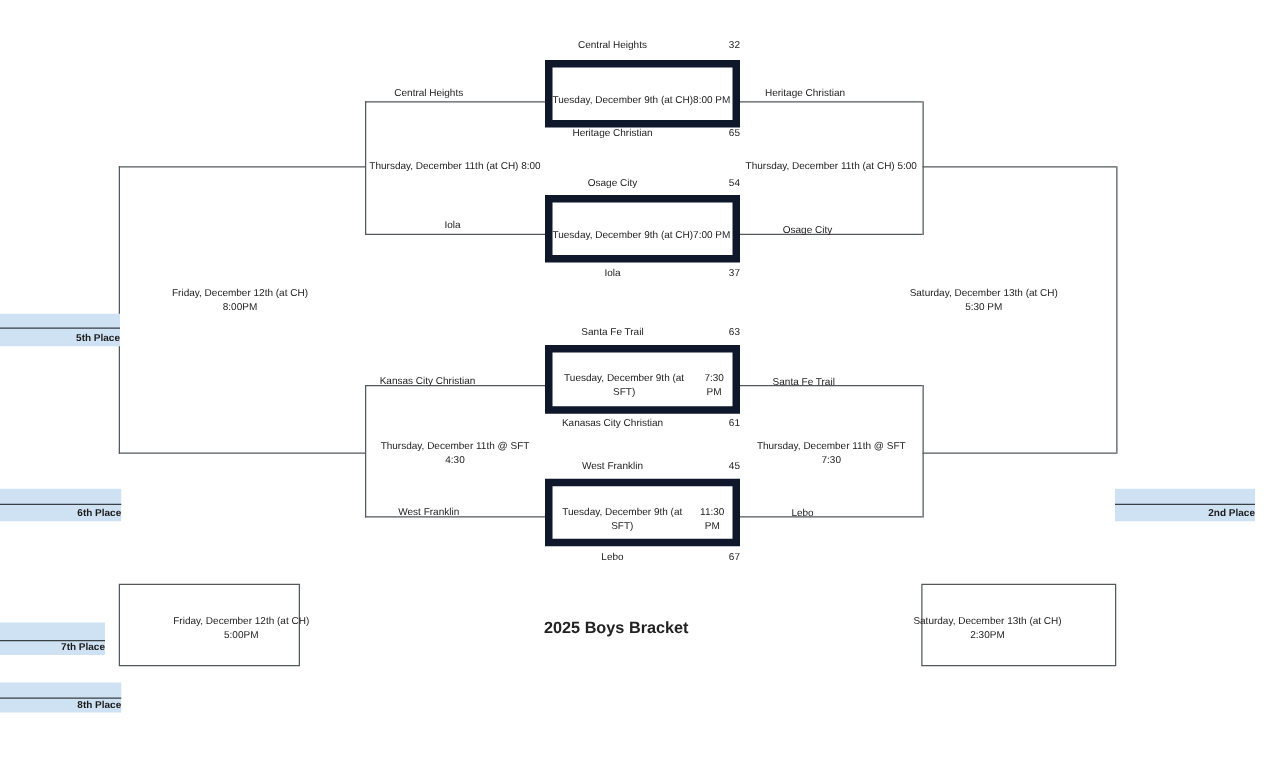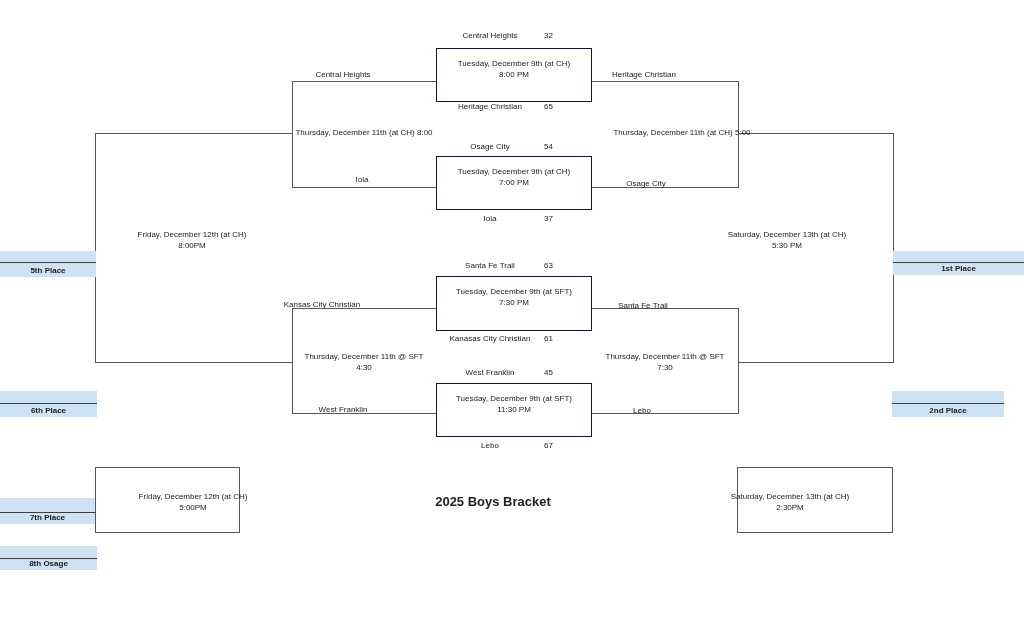--- a/index.html
+++ b/index.html
@@ -6,46 +6,46 @@
   .page{
     position:relative;width:1024px;height:620px;overflow:hidden;background:#ffffff;
     font-family:"Liberation Sans",sans-serif;color:#222;
   }
   .title{
     position:absolute;left:7px;top:33px;font-size:11.5px;color:#3c4043;white-space:nowrap;
   }
   .hl{position:absolute;height:1px;background:#54585c;}
   .vl{position:absolute;width:1px;background:#54585c;}
   .gbox{
-    position:absolute;box-sizing:border-box;border:1px solid #0f172a;background:#fff;
-    display:flex;flex-direction:column;align-items:center;justify-content:flex-start;
+    position:absolute;box-sizing:border-box;border:6px solid #0f172a;background:#fff;
+    display:flex;align-items:center;justify-content:flex-start;
     padding-top:9px;font-size:8px;line-height:11px;text-align:center;
   }
   .obox{
     position:absolute;box-sizing:border-box;border:1px solid #54585c;background:#fff;
   }
   .trow{
     position:absolute;display:flex;font-size:8px;line-height:12px;white-space:nowrap;
   }
   .tname{flex:1;text-align:center;}
-  .tscore{width:48px;text-align:left;}
+  .tscore{width:48px;text-align:right;}
   .lbl{
     position:absolute;transform:translateX(-50%);font-size:8px;line-height:10px;white-space:nowrap;
   }
   .sched{
     position:absolute;transform:translateX(-50%);font-size:8px;line-height:10.5px;
     text-align:center;white-space:nowrap;
   }
   .footer{
     position:absolute;transform:translateX(-50%);font-size:13px;font-weight:bold;white-space:nowrap;
   }
   .band{position:absolute;background:#cfe2f3;}
   .band-line{position:absolute;left:0;right:0;height:1px;background:#3a3f44;}
   .band-label{
-    position:absolute;left:0;right:0;bottom:2px;text-align:center;
+    position:absolute;left:0;right:0;bottom:2px;text-align:right;
     font-size:8px;font-weight:bold;color:#1a1a1a;
   }
 </style>
 </head>
 <body>
 
 <div class="page">
 
 
   <div class="hl" style="left:292px;top:81px;width:144px"></div>
@@ -118,29 +118,29 @@
   </div>
   <div class="trow" style="left:436px;top:440px;width:156px">
     <span class="tname">Lebo</span>
     <span class="tscore">67</span>
   </div>
 
   <div class="lbl" style="left:343px;top:70px">Central Heights</div>
   <div class="lbl" style="left:644px;top:70px">Heritage Christian</div>
   <div class="lbl" style="left:362px;top:175px">Iola</div>
   <div class="lbl" style="left:646px;top:179px">Osage City</div>
-  <div class="lbl" style="left:322px;top:300px">Kansas City Christian</div>
+  <div class="lbl" style="left:342px;top:300px">Kansas City Christian</div>
   <div class="lbl" style="left:643px;top:301px">Santa Fe Trail</div>
   <div class="lbl" style="left:343px;top:405px">West Franklin</div>
   <div class="lbl" style="left:642px;top:406px">Lebo</div>
 
   <div class="sched" style="left:364px;top:128px">
     <div>Thursday, December 11th (at CH) 8:00</div>
   </div>
-  <div class="sched" style="left:682px;top:128px">
+  <div class="sched" style="left:665px;top:128px">
     <div>Thursday, December 11th (at CH) 5:00</div>
   </div>
   <div class="sched" style="left:364px;top:352px">
     <div>Thursday, December 11th @ SFT</div>
     <div>4:30</div>
   </div>
   <div class="sched" style="left:665px;top:352px">
     <div>Thursday, December 11th @ SFT</div>
     <div>7:30</div>
   </div>
@@ -167,31 +167,27 @@
   <div class="footer" style="left:493px;top:494px">2025 Boys Bracket</div>
 
   <div class="band" style="left:0;top:251px;width:96px;height:26px">
     <div class="band-line" style="top:11px"></div>
     <div class="band-label">5th Place</div>
   </div>
   <div class="band" style="left:0;top:391px;width:97px;height:26px">
     <div class="band-line" style="top:12px"></div>
     <div class="band-label">6th Place</div>
   </div>
-  <div class="band" style="left:0;top:498px;width:95px;height:26px">
+  <div class="band" style="left:0;top:498px;width:84px;height:26px">
     <div class="band-line" style="top:14px"></div>
     <div class="band-label">7th Place</div>
   </div>
   <div class="band" style="left:0;top:546px;width:97px;height:24px">
     <div class="band-line" style="top:12px"></div>
-    <div class="band-label">8th Osage</div>
+    <div class="band-label">8th Place</div>
   </div>
 
-  <div class="band" style="left:893px;top:251px;width:131px;height:24px">
-    <div class="band-line" style="top:11px"></div>
-    <div class="band-label">1st Place</div>
-  </div>
   <div class="band" style="left:892px;top:391px;width:112px;height:26px">
     <div class="band-line" style="top:12px"></div>
     <div class="band-label">2nd Place</div>
   </div>
 
 </div>
 
 </body></html>

